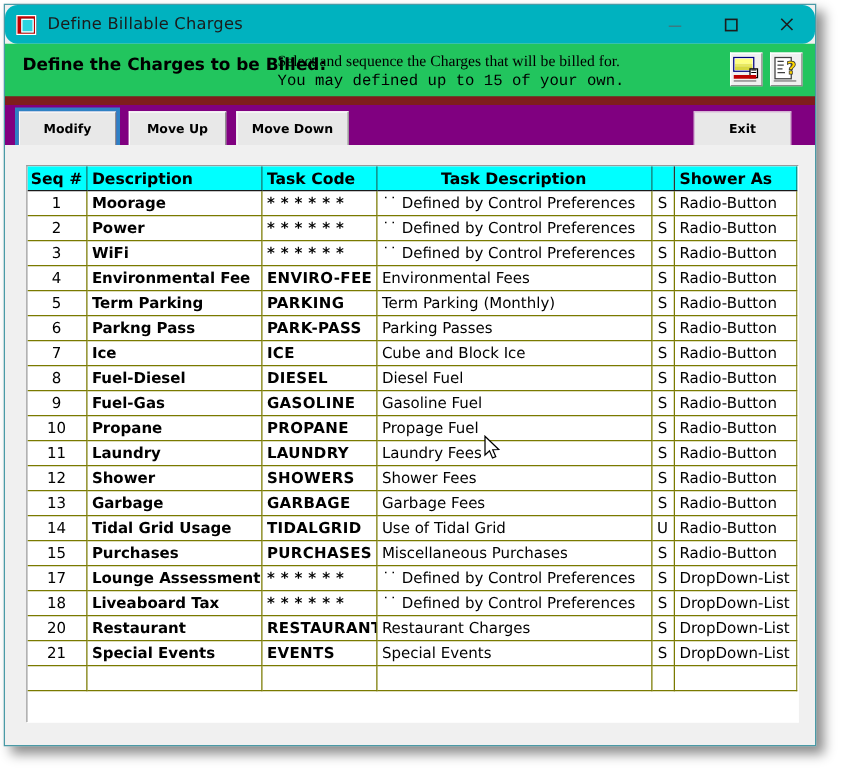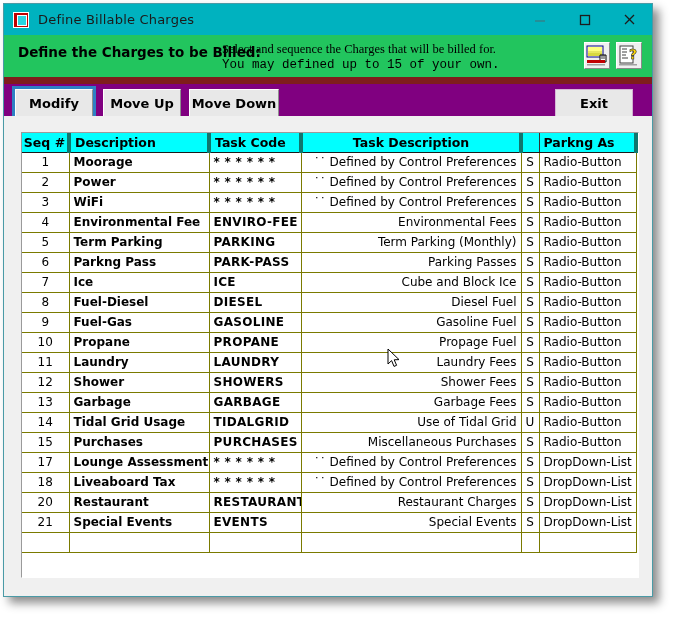--- a/index.html
+++ b/index.html
@@ -29,20 +29,21 @@
     box-shadow: 6px 6px 9px rgba(0,0,0,0.45);
   }
 
   
   .titlebar {
     position: relative;
     height: 31px;
     background: #00b2bf;
     display: flex;
     align-items: center;
+    border-radius: 10px;
   }
   .title-icon {
     width: 16px;
     height: 16px;
     margin-left: 9px;
     margin-right: 9px;
     background: #c00000;
     border: 1px solid #ffffff;
     box-sizing: border-box;
     position: relative;
@@ -140,21 +141,21 @@
     height: 38px;
     background: #800080;
   }
   .btn {
     position: absolute;
     top: 5px;
     height: 28px;
     background: #e8e8e8;
     color: #000000;
     font-family: "DejaVu Sans", sans-serif;
-    font-size: 13px;
+    font-size: 10px;
     font-weight: bold;
     display: flex;
     align-items: center;
     justify-content: center;
     border-top: 1px solid #ffffff;
     border-left: 1px solid #ffffff;
     border-right: 1px solid #8f8f8f;
     border-bottom: 1px solid #8f8f8f;
     box-sizing: border-box;
     white-space: nowrap;
@@ -201,42 +202,42 @@
     font-family: "DejaVu Sans", sans-serif;
   }
   table.grid th {
     background: #00ffff;
     color: #000000;
     font-size: 12.5px;
     font-weight: bold;
     height: 19px;
     padding: 0 0 0 4px;
     text-align: left;
-    border-right: 4px solid #0f766e;
+    border-right: 1px solid #0f766e;
     border-bottom: 1px solid #1a1a1a;
     white-space: nowrap;
     box-sizing: border-box;
   }
   table.grid th.center { text-align: center; padding-left: 0; }
   table.grid th.blank  { border-right: 1px solid #333333; }
   table.grid td {
     height: 20px;
     font-size: 12px;
     color: #000000;
     border-right: 1px solid #7a7a00;
     border-bottom: 1px solid #7a7a00;
     padding: 0 4px;
     white-space: nowrap;
     overflow: hidden;
     box-sizing: border-box;
   }
   td.c-seq   { text-align: center; width: 47px; }
   td.c-desc  { font-weight: bold; width: 140px; }
   td.c-code  { font-weight: bold; width: 92px; letter-spacing: 0.3px; }
-  td.c-tdesc { text-align: right; width: 220px; }
+  td.c-tdesc { text-align: left; width: 220px; }
   td.c-flag  { text-align: center; width: 18px; }
   td.c-shown { width: auto; }
   .stars { font-size: 11px; }
 
   
   .cursor {
     position: absolute;
     left: 387px;
     top: 348px;
     width: 14px;
@@ -312,21 +313,21 @@
     <div class="body">
       <div class="grid-wrap">
         <table class="grid">
           <thead>
             <tr>
               <th class="center" style="width:47px">Seq #</th>
               <th style="width:140px">Description</th>
               <th style="width:92px">Task Code</th>
               <th class="center" style="width:220px">Task Description</th>
               <th class="blank" style="width:18px"></th>
-              <th>Parkng As</th>
+              <th>Shower As</th>
             </tr>
           </thead>
           <tbody id="grid-body">
               <tr>
                 <td class="c-seq">1</td>
                 <td class="c-desc">Moorage</td>
                 <td class="c-code stars">* * * * * *</td>
                 <td class="c-tdesc">˙˙ Defined by Control Preferences</td>
                 <td class="c-flag">S</td>
                 <td class="c-shown">Radio-Button</td>

